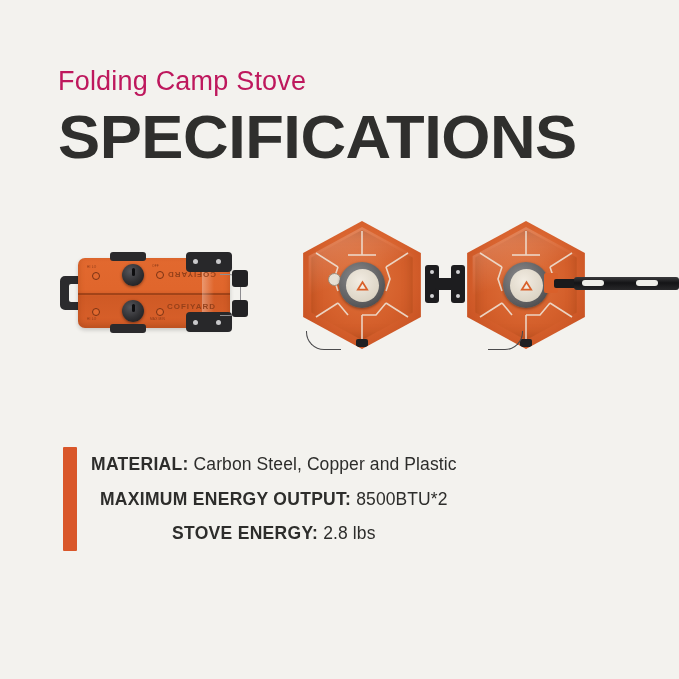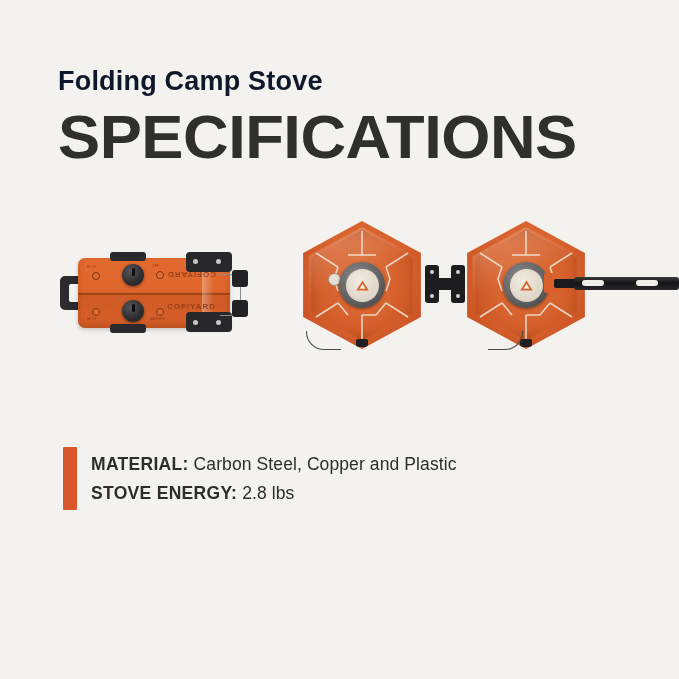--- a/index.html
+++ b/index.html
@@ -22,22 +22,22 @@
 
   
   .header {
     position: absolute;
     left: 58px;
     top: 66px;
     width: 560px;
   }
   .subtitle {
     font-size: 27px;
-    font-weight: 700;
-    color: #0f172a;
+    font-weight: 400;
+    color: #be185d;
     letter-spacing: 0.2px;
     line-height: 1.15;
     white-space: nowrap;
   }
   .title {
     margin-top: 9px;
     font-size: 62px;
     font-weight: 700;
     color: #2f2f2d;
     letter-spacing: -0.5px;
@@ -380,22 +380,23 @@
     width: 14px;
     background: #d9572a;
     border-radius: 1px;
     flex: 0 0 14px;
   }
   .spec-list {
     margin-left: 14px;
     display: flex;
     flex-direction: column;
     justify-content: center;
-    gap: 2px;
+    gap: 8px;
     padding: 4px 0;
+    align-items: center;
   }
   .spec-row {
     font-size: 17.5px;
     line-height: 1.52;
     color: #2d2d2b;
     white-space: nowrap;
     letter-spacing: 0.1px;
   }
   .spec-label {
     font-weight: 700;
@@ -539,19 +540,23 @@
   </div>
 
   <div class="specs">
     <div class="accent-bar"></div>
     <div class="spec-list">
       <div class="spec-row">
         <span class="spec-label">MATERIAL:</span>
         <span class="spec-value">Carbon Steel, Copper and Plastic</span>
       </div>
       <div class="spec-row">
+        <span class="spec-label">MAXIMUM ENERGY OUTPUT:</span>
+        <span class="spec-value">8500BTU*2</span>
+      </div>
+      <div class="spec-row">
         <span class="spec-label">STOVE ENERGY:</span>
         <span class="spec-value">2.8 lbs</span>
       </div>
     </div>
   </div>
 
 </div>
 
 </body></html>

